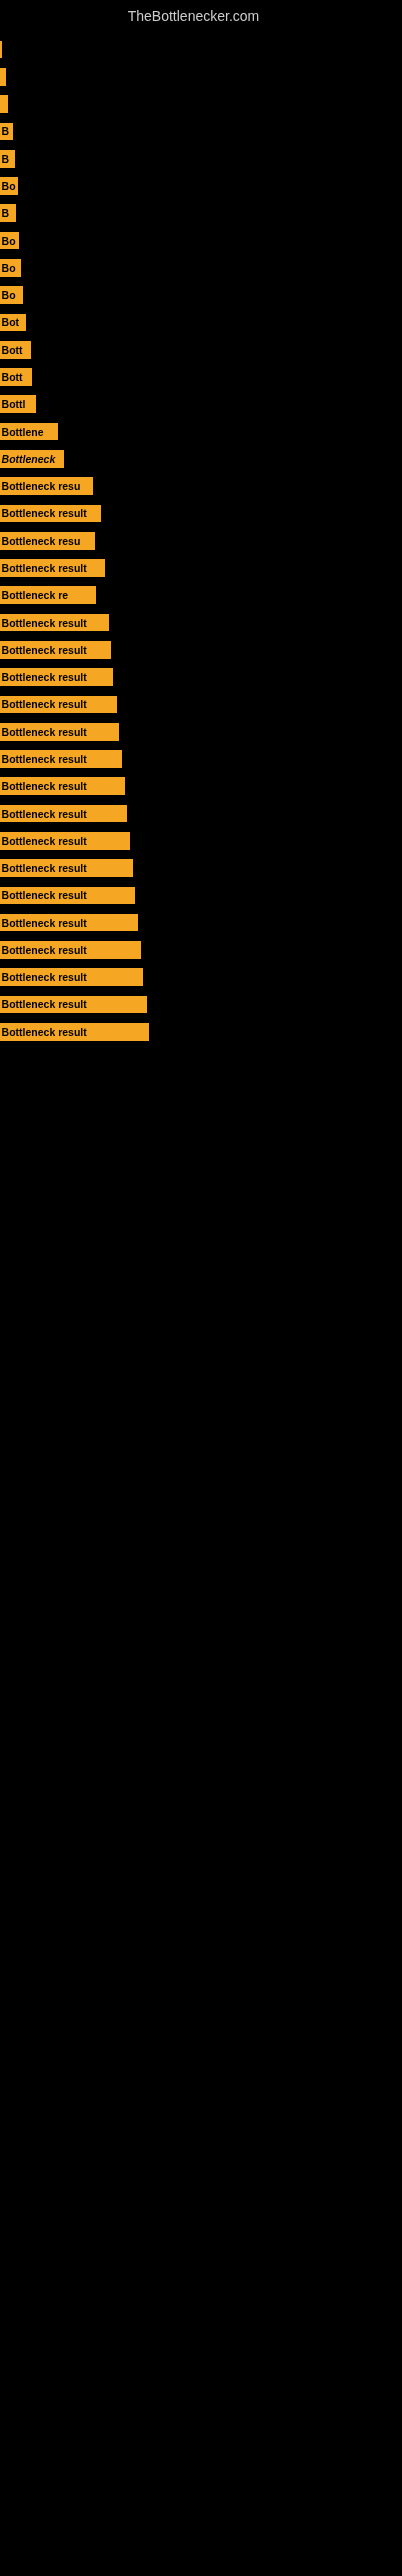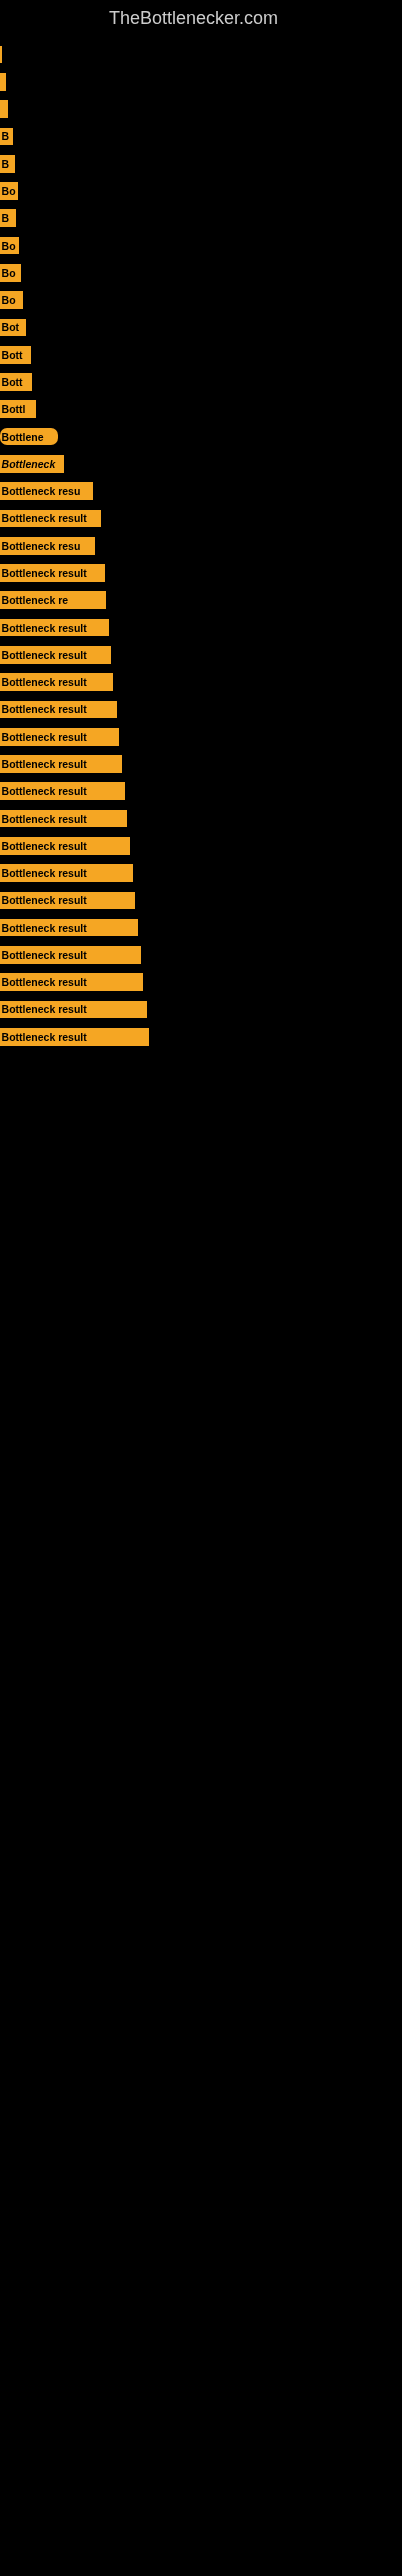--- a/index.html
+++ b/index.html
@@ -9,21 +9,21 @@
     }
     body {
       background-color: #000;
       width: 403px;
       min-height: 2576px;
       font-family: Arial, sans-serif;
       position: relative;
     }
     .site-title {
       color: #ccc;
-      font-size: 18px;
+      font-size: 14px;
       text-align: center;
       padding: 8px 16px 4px 0;
       font-weight: normal;
     }
     .bars-container {
       padding: 8px 0;
     }
     .bar-row {
       display: flex;
       align-items: center;
@@ -87,39 +87,39 @@
     <div class="bar-row">
       <div class="bar-label" style="width: 31px;">Bott</div>
     </div>
     <div class="bar-row">
       <div class="bar-label" style="width: 32px;">Bott</div>
     </div>
     <div class="bar-row">
       <div class="bar-label" style="width: 36px;">Bottl</div>
     </div>
     <div class="bar-row">
-      <div class="bar-label" style="width: 58px; border-radius: 7px;">Bottlene</div>
+      <div class="bar-label" style="width: 58px;">Bottlene</div>
     </div>
     <div class="bar-row">
       <div class="bar-label" style="width: 64px; font-style: italic;">Bottleneck</div>
     </div>
     <div class="bar-row">
       <div class="bar-label" style="width: 93px;">Bottleneck resu</div>
     </div>
     <div class="bar-row">
       <div class="bar-label" style="width: 101px;">Bottleneck result</div>
     </div>
     <div class="bar-row">
       <div class="bar-label" style="width: 95px;">Bottleneck resu</div>
     </div>
     <div class="bar-row">
       <div class="bar-label" style="width: 105px;">Bottleneck result</div>
     </div>
     <div class="bar-row">
-      <div class="bar-label" style="width: 106px;">Bottleneck re</div>
+      <div class="bar-label" style="width: 96px;">Bottleneck re</div>
     </div>
     <div class="bar-row">
       <div class="bar-label" style="width: 109px;">Bottleneck result</div>
     </div>
     <div class="bar-row">
       <div class="bar-label" style="width: 111px;">Bottleneck result</div>
     </div>
     <div class="bar-row">
       <div class="bar-label" style="width: 113px;">Bottleneck result</div>
     </div>

